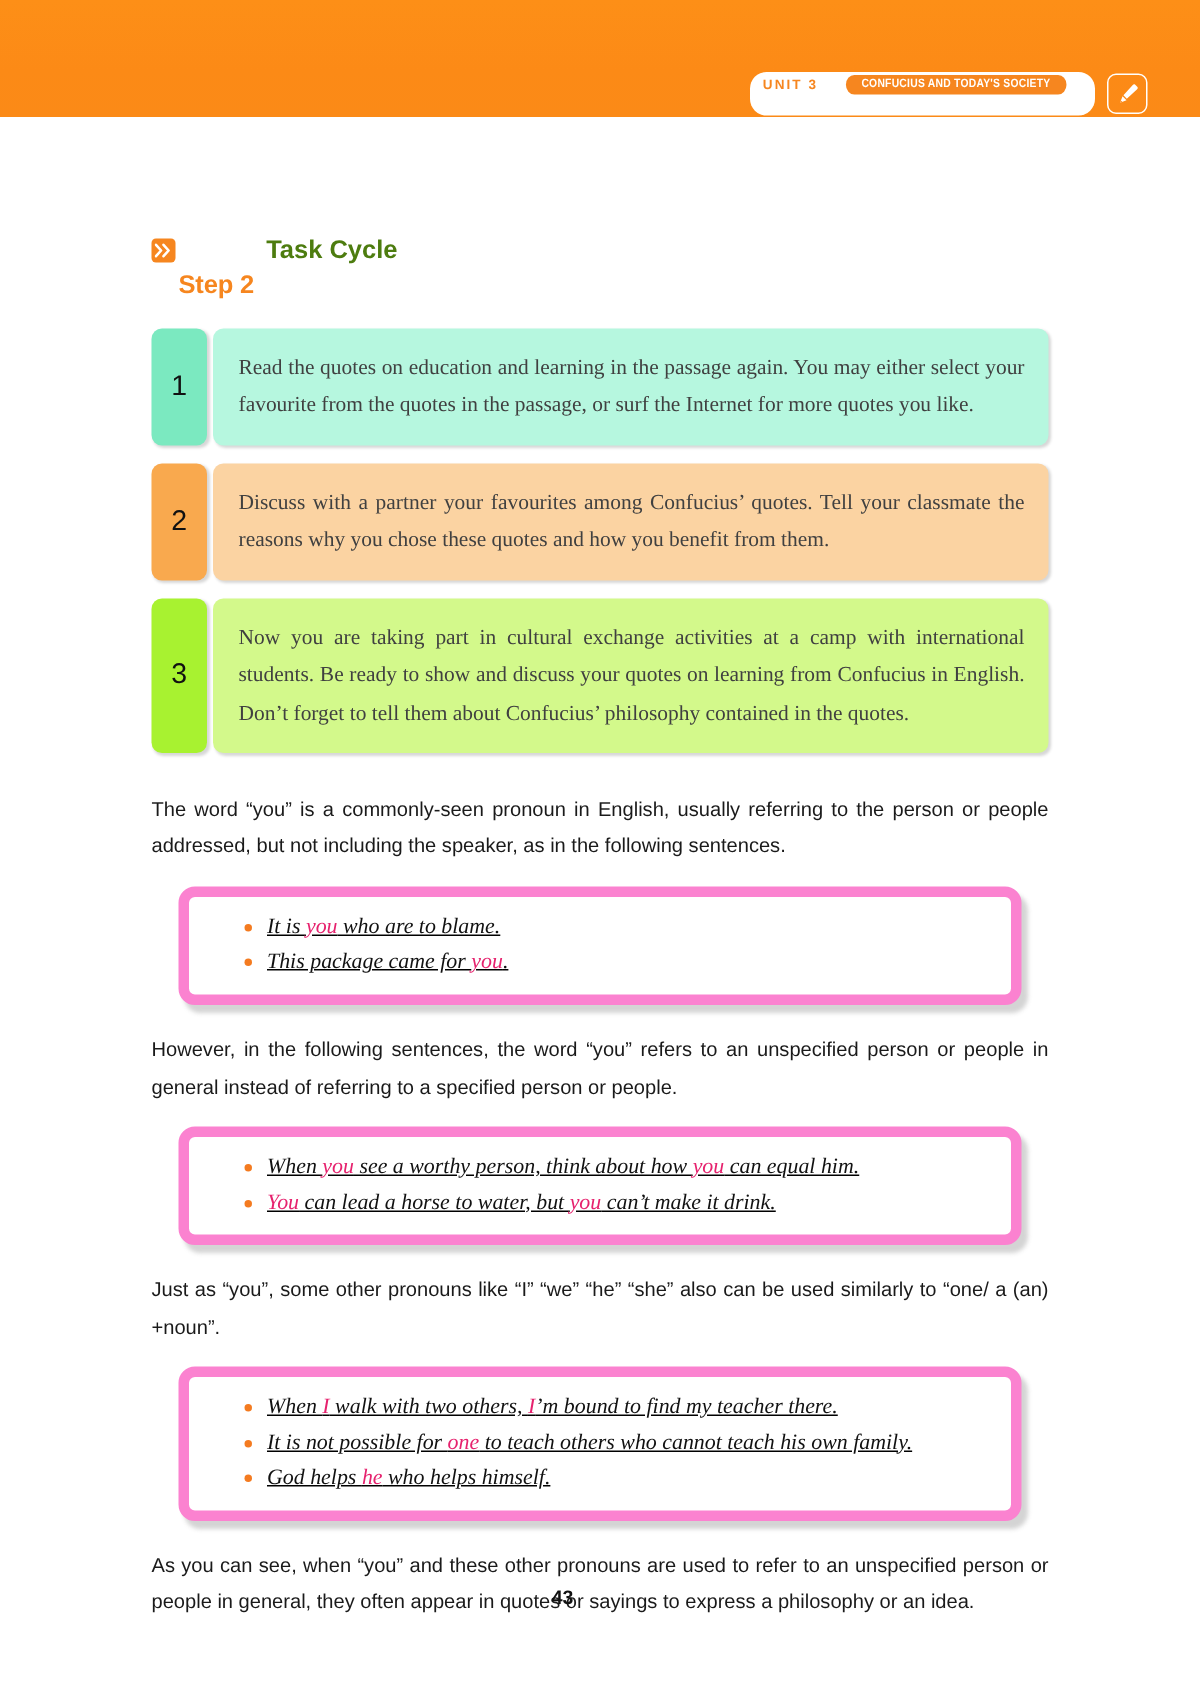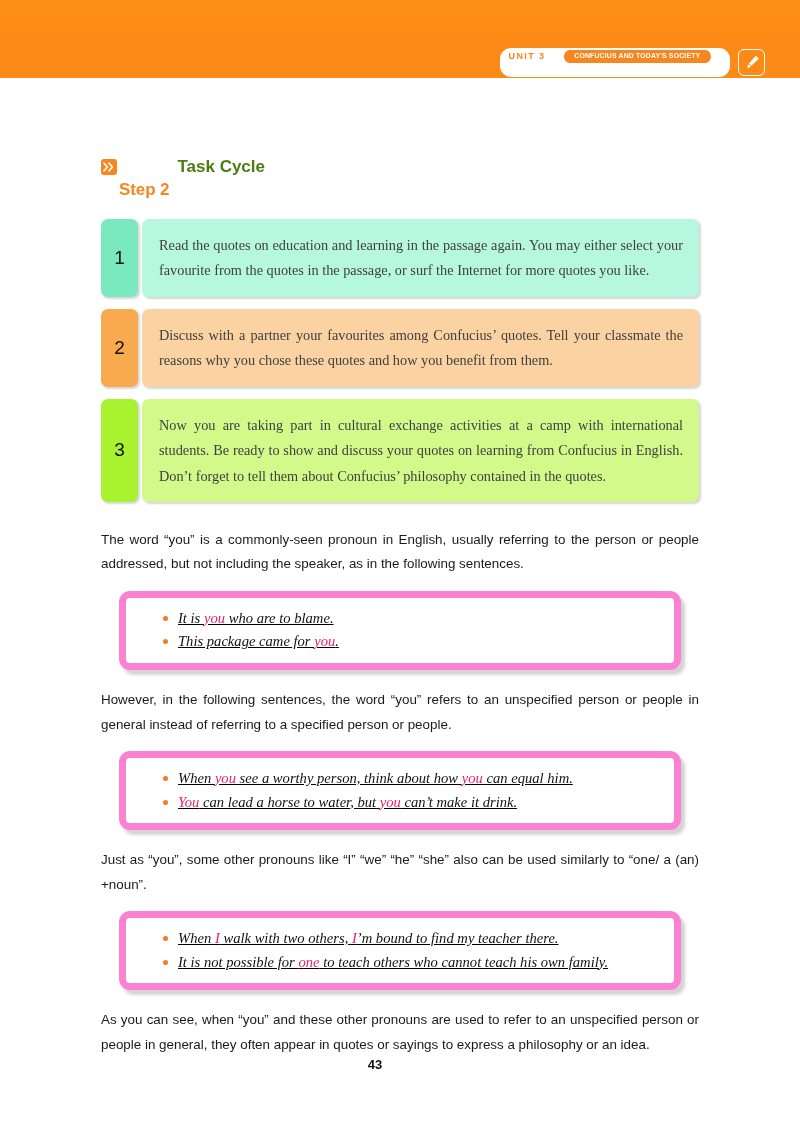--- a/index.html
+++ b/index.html
@@ -307,20 +307,23 @@
 
     <div class="example-wrap">
       <div class="example-box">
         <ul class="example-list">
           <li>
             <span>When </span><span class="hl">I</span><span> walk with two others, </span><span class="hl">I</span><span>’m bound to find my teacher there.</span>
           </li>
           <li>
             <span>It is not possible for </span><span class="hl">one</span><span> to teach others who cannot teach his own family.</span>
           </li>
+          <li>
+            <span>God helps </span><span class="hl">he</span><span> who helps himself.</span>
+          </li>
         </ul>
       </div>
     </div>
 
     <p class="para">As you can see, when “you” and these other pronouns are used to refer to an unspecified person or people in general, they often appear in quotes or sayings to express a philosophy or an idea.</p>
 
   </div>
 </div>
 
 <div class="page-number">43</div>

